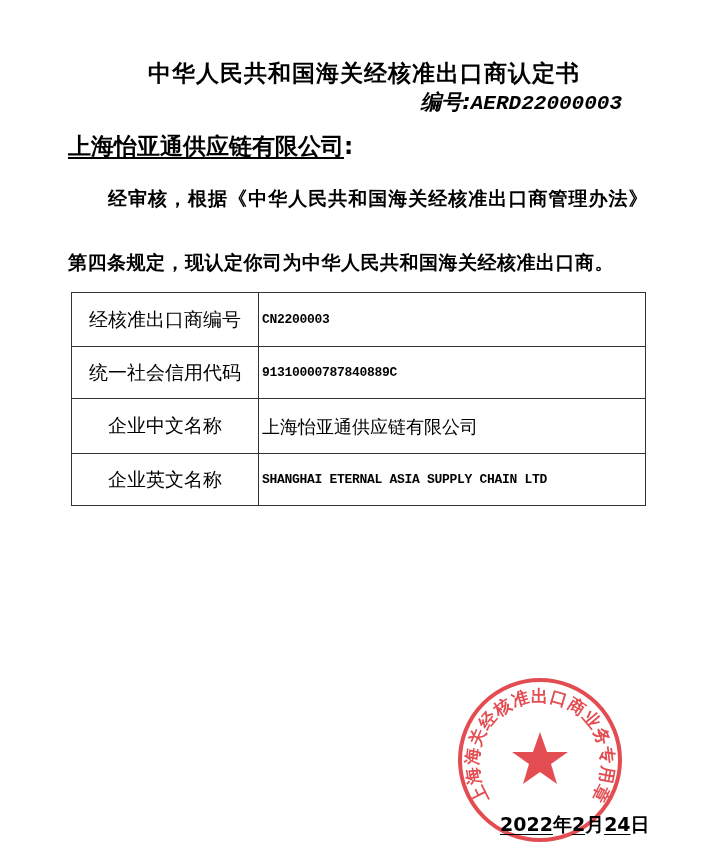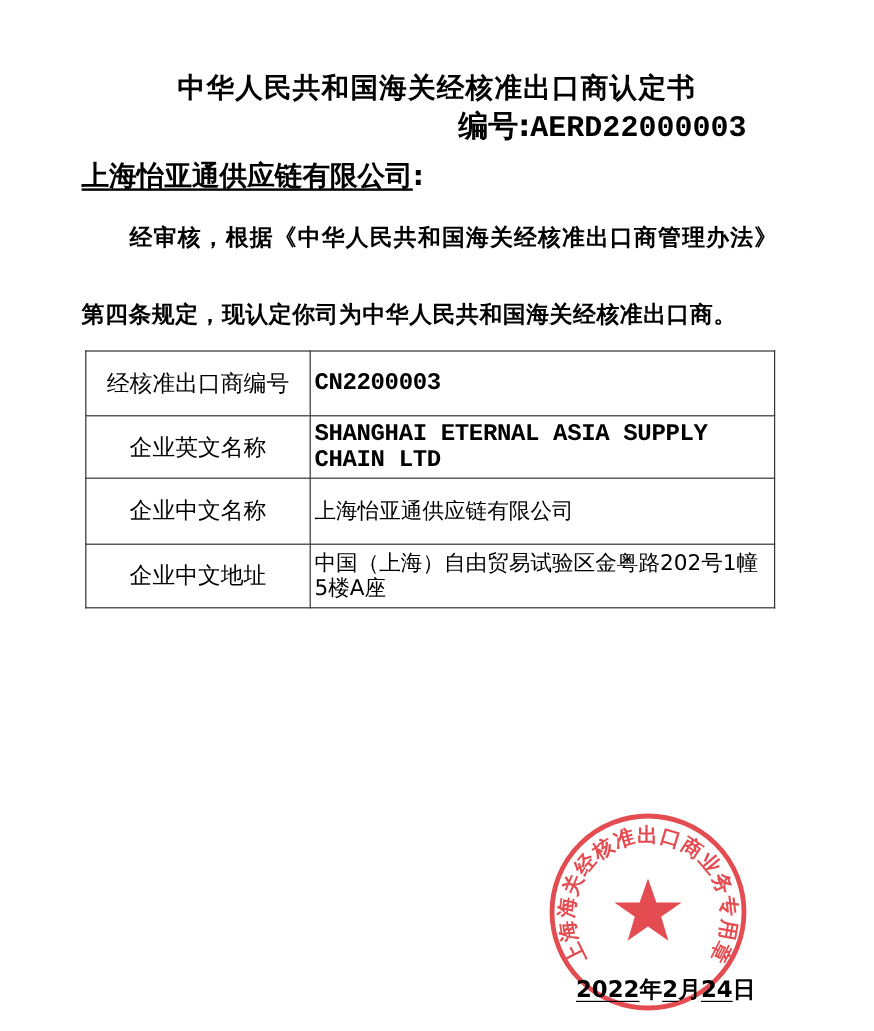--- a/index.html
+++ b/index.html
@@ -9,21 +9,21 @@
     color: #000000;
   }
   .title {
     position: absolute; left: 0; top: 18px; width: 728px; text-align: center;
     font-family: "DejaVu Sans", "Liberation Sans", sans-serif;
     font-size: 23px; font-weight: bold; letter-spacing: 1px; margin-top: 40px;
   }
   .docno {
     position: absolute; right: 106px; top: 88px;
     font-family: "DejaVu Sans", "Liberation Sans", sans-serif;
-    font-size: 25px; font-weight: bold;
+    font-size: 21px; font-weight: bold; font-style: italic;
   }
   .docno .val { font-family: "Liberation Mono", "DejaVu Sans Mono", monospace; font-weight: bold; }
   .addressee {
     position: absolute; left: 68px; top: 131px;
     font-family: "DejaVu Sans", "Liberation Sans", sans-serif;
     font-size: 23px; font-weight: bold;
   }
   .addressee .name { text-decoration: underline; text-underline-offset: 3px; }
   .body-text {
     position: absolute; left: 68px; top: 166px; width: 580px;
@@ -44,27 +44,27 @@
     width: 180px; text-align: center;
     font-family: "DejaVu Sans", "Liberation Sans", sans-serif;
     font-weight: normal; font-size: 19px;
   }
   table.info td.value {
     font-family: "DejaVu Sans", "Liberation Sans", sans-serif;
     line-height: 21px; font-size: 18px;
   }
   table.info td.value.mono {
     font-family: "Liberation Mono", "DejaVu Sans Mono", monospace;
-    font-weight: bold; font-size: 20px; line-height: 21px; letter-spacing: -0.3px;
+    font-weight: bold; font-size: 13px; line-height: 21px; letter-spacing: -0.3px;
   }
   .seal {
     position: absolute; left: 456px; top: 676px; width: 168px; height: 168px;
   }
   .date {
-    position: absolute; left: 480px; top: 812px;
+    position: absolute; left: 500px; top: 812px;
     font-family: "DejaVu Sans", "Liberation Sans", sans-serif;
     font-size: 19px; font-weight: bold;
   }
   .date .u { text-decoration: underline; text-underline-offset: 3px; }
 </style>
 </head>
 <body>
 
 <div class="title">中华人民共和国海关经核准出口商认定书</div>
 
@@ -78,30 +78,30 @@
 
 <div class="body-text">经审核，根据《中华人民共和国海关经核准出口商管理办法》第四条规定，现认定你司为中华人民共和国海关经核准出口商。</div>
 
 <table class="info">
   <tbody>
       <tr style="height:54px">
     <td class="label">经核准出口商编号</td>
     <td class="value mono">CN2200003</td>
   </tr>
   <tr style="height:52px">
-    <td class="label">企业英文名称</td>
-    <td class="value mono">SHANGHAI ETERNAL ASIA SUPPLY CHAIN LTD</td>
+    <td class="label">统一社会信用代码</td>
+    <td class="value mono">91310000787840889C</td>
   </tr>
   <tr style="height:55px">
     <td class="label">企业中文名称</td>
     <td class="value">上海怡亚通供应链有限公司</td>
   </tr>
-  <tr style="height:53px">
-    <td class="label">企业中文地址</td>
-    <td class="value">中国（上海）自由贸易试验区金粤路202号1幢5楼A座</td>
+  <tr style="height:52px">
+    <td class="label">企业英文名称</td>
+    <td class="value mono">SHANGHAI ETERNAL ASIA SUPPLY CHAIN LTD</td>
   </tr>
 </tbody>
   </table>
 
 <div class="seal">
   <svg width="168" height="168" viewBox="0 0 168 168">
     <defs>
       <path id="sealArc" d="M 30 118 A 62 62 0 1 1 138 118" fill="none"></path>
     </defs>
     <circle cx="84" cy="84" r="80" fill="none" stroke="#e0393e" stroke-width="4" opacity="0.9"></circle>

